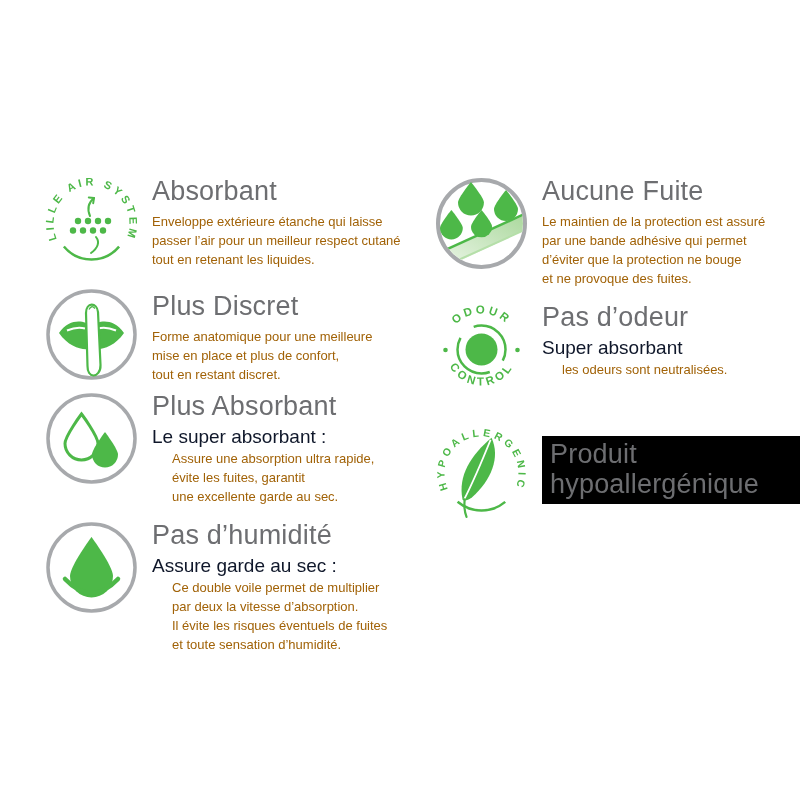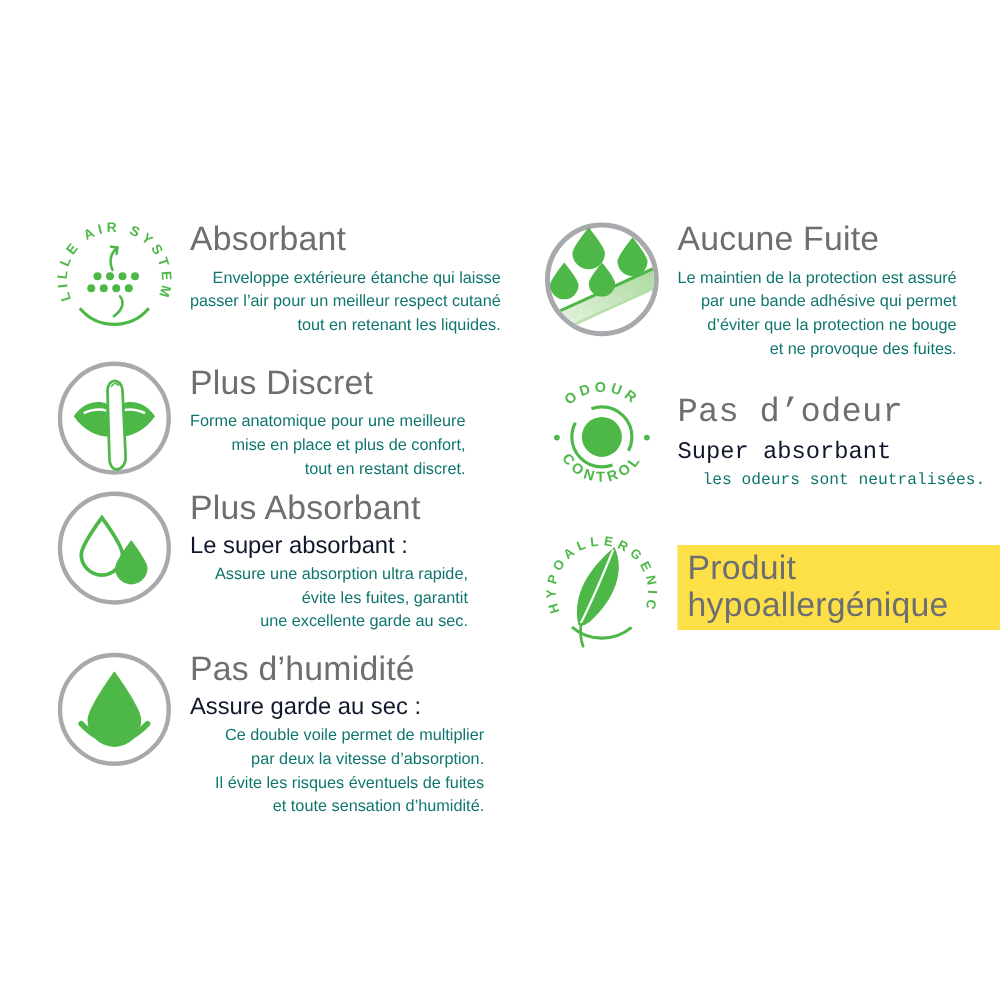--- a/index.html
+++ b/index.html
@@ -3,25 +3,25 @@
 <meta charset="utf-8">
 <style>
   html,body{margin:0;padding:0;background:#fff;}
   .canvas{position:relative;width:800px;height:800px;background:#ffffff;overflow:hidden;
           font-family:"Liberation Sans", sans-serif;}
   .feature{position:absolute;display:flex;gap:13px;align-items:flex-start;}
   .icon-wrap{flex:0 0 95px;width:95px;height:95px;}
   .txt{max-width:270px;}
   .txt h2{font-size:27px;font-weight:400;color:#6d6e71;margin:0;line-height:1.12;letter-spacing:0.2px;}
   .txt h3{font-size:19px;font-weight:400;color:#0f172a;margin:5px 0 0;line-height:1.15;}
-  .txt p{font-size:13px;line-height:1.45;color:#0f766e;margin:7px 0 0;white-space:pre-line;text-align:right;}
+  .txt p{font-size:13px;line-height:1.45;color:#a16207;margin:7px 0 0;white-space:pre-line;}
   .txt h3 + p{margin-top:2px;padding-left:20px;}
-  .hl-title{display:inline-block;background:#fde047;color:#ffffff;font-size:20px;font-weight:400;
+  .hl-title{display:inline-block;background:#000000;color:#ffffff;font-size:20px;font-weight:400;
             padding:3px 8px 5px;letter-spacing:-0.2px;line-height:1.1;}
-  .m4{margin-top:4px;} .m14{margin-top:14px;font-family:Liberation Mono, monospace;} .m10{margin-top:10px;}
+  .m4{margin-top:4px;} .m14{} .m10{margin-top:10px;}
   .arc-label{fill:#4db848;font-family:"Liberation Sans",sans-serif;font-weight:bold;}
 </style>
 </head>
 <body>
 
 <div class="canvas">
 
   <section class="feature" style="left:44px;top:176px;">
     <div class="icon-wrap">
       <svg width="95" height="95" viewBox="0 0 95 95">

